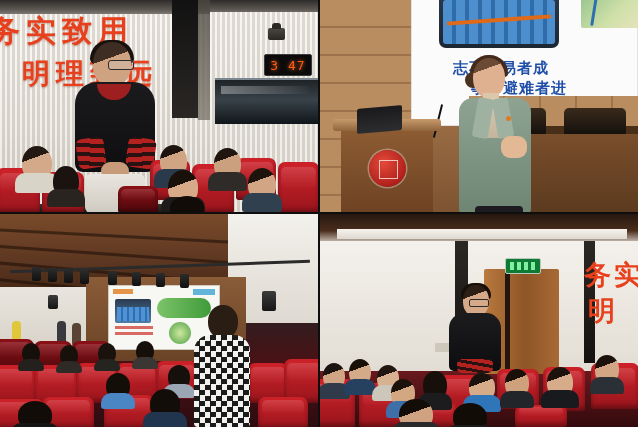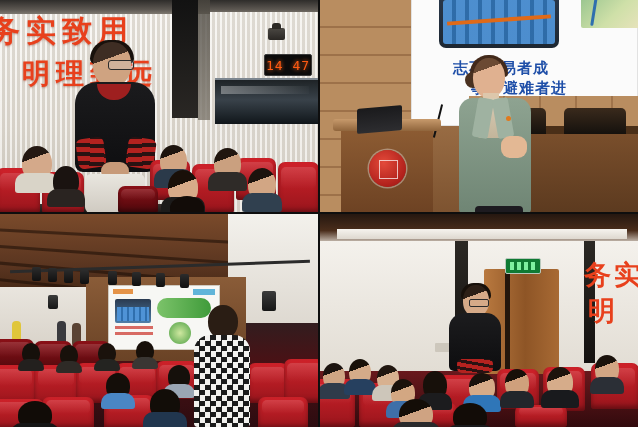--- a/index.html
+++ b/index.html
@@ -219,21 +219,21 @@
     <div class="p1-darkcol2"></div>
     <div class="p1-glass"></div>
 
     <div class="p1-slogan">
       <div class="l1">务实致用</div>
       <div class="l2">明理致远</div>
     </div>
 
     <div class="p1-clockmount"></div>
     <div class="p1-clock">
-      <span>14 47</span>
+      <span>3 47</span>
     </div>
 
     <div class="p1-stu">
       <div class="hair"></div>
       <div class="head"></div>
       <div class="glass"></div>
       <div class="body"></div>
       <div class="collar"></div>
       <div class="cuffL"></div>
       <div class="cuffR"></div>

